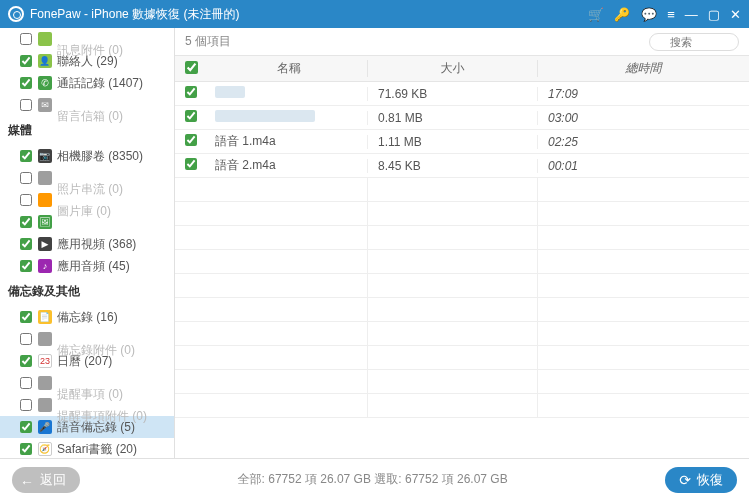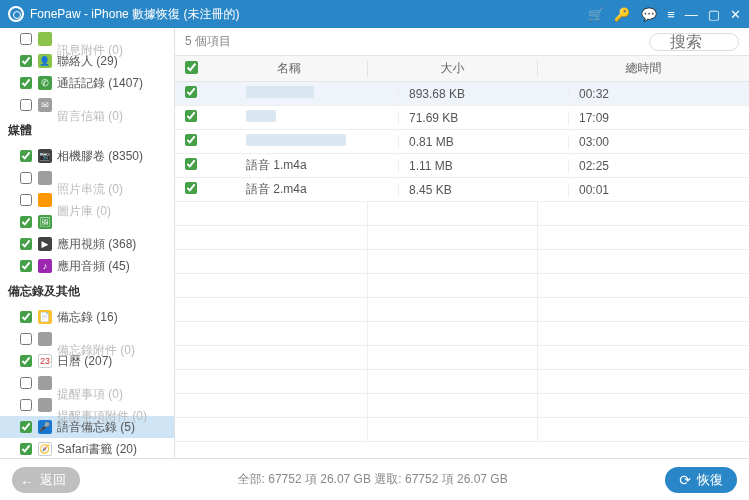--- a/index.html
+++ b/index.html
@@ -22,35 +22,35 @@
 .item { display: flex; align-items: center; padding: 4px 8px 4px 20px; height: 22px; cursor: pointer; }
 .item.selected { background: #cfe5f5; }
 .item input[type="checkbox"] { width: 12px; height: 12px; margin-right: 6px; accent-color: #43a047; }
 .item.disabled input[type="checkbox"] { accent-color: #ccc; }
 .item .icon { width: 14px; height: 14px; margin-right: 5px; border-radius: 2px; display: inline-flex; align-items: center; justify-content: center; font-size: 9px; color: #fff; }
 .item .label { font-size: 12px; color: #555; white-space: nowrap; }
 .item.disabled .label { color: #bbb; margin-top: 22px; }
 
 .main { flex: 1; display: flex; flex-direction: column; justify-content: flex-end; }
 .topbar { height: 28px; border-bottom: 1px solid #e5e5e5; display: flex; align-items: center; padding: 0 10px; justify-content: space-between; color: #888; }
-.search { width: 90px; height: 18px; border: 1px solid #ddd; border-radius: 9px; padding: 0 8px 0 20px; font-size: 16px; color: #aaa; position: relative; }
+.search { width: 90px; height: 18px; border: 1px solid #ddd; border-radius: 9px; padding: 0 8px 0 20px; font-size: 11px; color: #aaa; position: relative; }
 .search-wrap { position: relative; }
 .search-wrap::before { content: "🔍"; position: absolute; left: 5px; top: 1px; font-size: 10px; color: #bbb; }
 
 .table-header { display: flex; height: 26px; background: #f7f7f7; border-bottom: 1px solid #e5e5e5; align-items: center; color: #666; }
 .col-check { width: 32px; text-align: center; }
 .col-name { width: 160px; padding-left: 4px; text-align: center; }
 .col-size { width: 170px; text-align: center; border-left: 1px solid #e5e5e5; }
-.col-dur { flex: 1; text-align: center; border-left: 1px solid #e5e5e5; }
+.col-dur { flex: 1; text-align: center; border-left: 1px solid #e5e5e5; font-style: italic; }
 
 .table-body { flex: 1; overflow: auto; }
 .row { display: flex; height: 24px; align-items: center; border-bottom: 1px solid #eee; }
 .row.selected { background: #eef4fa; }
 .row .col-check input { accent-color: #43a047; width: 12px; height: 12px; }
-.row .col-name { text-align: left; padding-left: 8px; margin-left: 31px; }
+.row .col-name { text-align: left; padding-left: 8px; }
 .row .col-size { text-align: left; padding-left: 10px; border-left: 1px solid #eee; }
 .row .col-dur { text-align: left; padding-left: 10px; border-left: 1px solid #eee; }
 
 .blur { background: #dbe7f0; border-radius: 2px; height: 12px; display: inline-block; }
 
 .empty-row { height: 24px; border-bottom: 1px solid #eee; display: flex; }
 .empty-row div { border-left: 1px solid #eee; }
 .empty-row .col-check, .empty-row .col-name { border-left: none; }
 
 .footer { height: 42px; border-top: 1px solid #e0e0e0; display: flex; align-items: center; padding: 0 12px; justify-content: space-between; background: #fff; }
@@ -175,26 +175,20 @@
         <input class="search" placeholder="搜索" style="">
       </div>
     </div>
     <div class="table-header">
       <div class="col-check"><input type="checkbox" checked="" style="accent-color: rgb(67, 160, 71);"></div>
       <div class="col-name">名稱</div>
       <div class="col-size">大小</div>
       <div class="col-dur">總時間</div>
     </div>
     <div class="table-body" id="tbody">
-        <div class="row selected">
-          <div class="col-check"><input type="checkbox" checked="" style=""></div>
-          <div class="col-name"><span class="blur" style="width: 68px;"></span></div>
-          <div class="col-size">893.68 KB</div>
-          <div class="col-dur">00:32</div>
-        </div>
         <div class="row">
           <div class="col-check"><input type="checkbox" checked="" style=""></div>
           <div class="col-name"><span class="blur" style="width: 30px;"></span></div>
           <div class="col-size">71.69 KB</div>
           <div class="col-dur">17:09</div>
         </div>
         <div class="row">
           <div class="col-check"><input type="checkbox" checked="" style=""></div>
           <div class="col-name"><span class="blur" style="width: 100px;"></span></div>
           <div class="col-size">0.81 MB</div>

